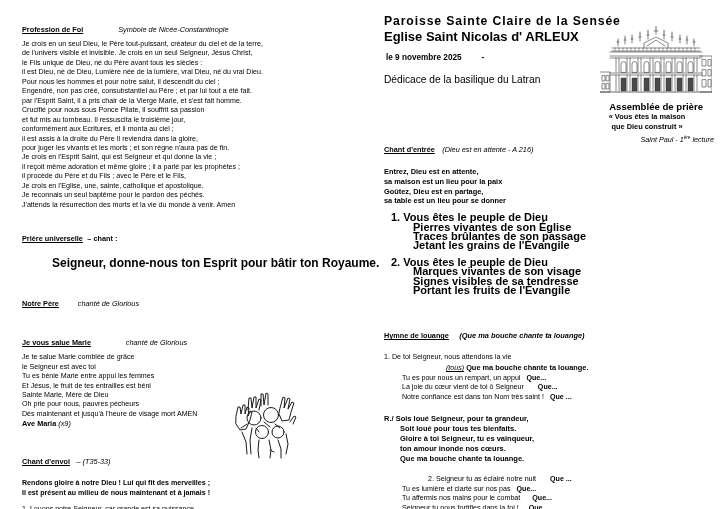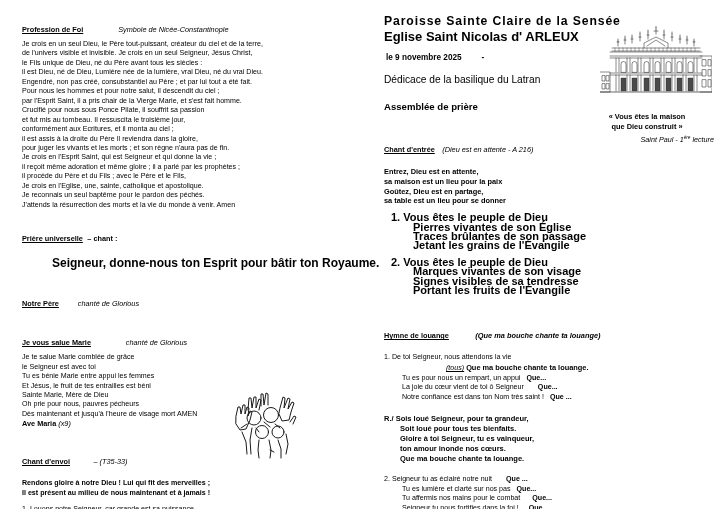--- a/index.html
+++ b/index.html
@@ -115,20 +115,21 @@
   .feast {
     font-size: 10.2px;
     margin: 12px 0 0 0;
     white-space: nowrap;
   }
   .assembly {
     font-size: 9.6px;
     font-weight: bold;
     margin: 16px 0 0 0;
     white-space: nowrap;
+    text-align: right;
   }
 
   .basilica-wrap {
     position: absolute;
     right: 8px;
     top: 26px;
     width: 112px;
     height: 68px;
   }
   .quote-block {
@@ -185,21 +186,21 @@
     line-height: 10.1px;
     font-weight: bold;
     margin: 11px 0 0 0;
   }
   .hymn-ref .ln { display: block; white-space: nowrap; padding-left: 16px; }
   .hymn-ref .ln.first { padding-left: 0; }
 
   .hymn-st2 { margin-top: 11px; }
   .hymn-st2 .hl { display: block; white-space: nowrap; font-size: 7.1px;
                   line-height: 9.6px; padding-left: 18px; }
-  .hymn-st2 .hl.first { padding-left: 10px; text-indent: -10px; }
+  .hymn-st2 .hl.first { padding-left: 10px; text-indent: -10px; margin-left: 44px; }
   .hymn-st2 .que { font-weight: bold; margin-left: 6px; }
 
   svg { display: block; }
 </style>
 </head>
 <body>
 
 <div class="page">
 
   <div class="col col-left">
@@ -208,22 +209,22 @@
       <span class="h-under">Profession de Foi</span>
       <span class="gap-lg"></span>
       <span class="h-ital">Symbole de Nicée-Constantinople</span>
     </div>
 
     <p class="body-text">
       <span class="ln">Je crois en un seul Dieu, le Père tout-puissant, créateur du ciel et de la terre,</span>
       <span class="ln">de l'univers visible et invisible. Je crois en un seul Seigneur, Jésus Christ,</span>
       <span class="ln">le Fils unique de Dieu, né du Père avant tous les siècles :</span>
       <span class="ln">il est Dieu, né de Dieu, Lumière née de la lumière, vrai Dieu, né du vrai Dieu.</span>
+      <span class="ln">Pour nous les hommes et pour notre salut, il descendit du ciel ;</span>
       <span class="ln">Engendré, non pas créé, consubstantiel au Père ; et par lui  tout a été fait.</span>
-      <span class="ln">Pour nous les hommes et pour notre salut, il descendit du ciel ;</span>
       <span class="ln">par l'Esprit Saint, il a pris chair de la Vierge Marie, et s'est fait homme.</span>
       <span class="ln">Crucifié pour nous sous Ponce Pilate, il souffrit sa passion</span>
       <span class="ln">et fut mis au tombeau. Il ressuscita le troisième jour,</span>
       <span class="ln">conformément aux Ecritures, et il monta au ciel ;</span>
       <span class="ln">il est assis à la droite du Père Il reviendra dans la gloire,</span>
       <span class="ln">pour juger les vivants et les morts ; et son règne n'aura pas de fin.</span>
       <span class="ln">Je crois en l'Esprit Saint, qui est Seigneur et qui donne la vie ;</span>
       <span class="ln">il reçoit même adoration et même gloire ; il a parlé par les prophètes ;</span>
       <span class="ln"> il procède du Père et du Fils ; avec le Père et le Fils,</span>
       <span class="ln">Je crois en l'Eglise, une, sainte, catholique et apostolique.</span>
@@ -267,21 +268,21 @@
     </p>
     <p style="margin:0;font-size:7.3px;white-space:nowrap;">
       <span style="font-weight:bold;">Ave Maria</span>
       <span style="font-style:italic;">(x9)</span>
     </p>
 
     <div class="spacer-xl"></div>
 
     <div class="heading-row">
       <span class="h-under">Chant d'envoi</span>
-      <span style="font-size:7.3px;font-style:italic;margin-left:19px;">– (T35-33)</span>
+      <span style="font-size:7.3px;font-style:italic;margin-left:2px;">– (T35-33)</span>
     </div>
 
     <div class="spacer-s"></div>
 
     <p class="bold-text">
       <span class="ln">Rendons gloire à notre Dieu !  Lui qui fit des merveilles ;</span>
       <span class="ln">Il est présent au milieu de nous  maintenant et à jamais !</span>
     </p>
 
     <div class="spacer-s"></div>
@@ -367,21 +368,21 @@
         <span>Vous êtes le peuple de Dieu</span></span>
       <span class="ln">Marques vivantes de son visage</span>
       <span class="ln">Signes visibles de sa tendresse</span>
       <span class="ln">Portant les fruits de l'Évangile</span>
     </p>
 
     <div style="height:22px;"></div>
 
     <div class="heading-row">
       <span class="h-under">Hymne de louange</span>
-      <span style="font-size:7.4px;font-style:italic;font-weight:bold;margin-left:22px;">(Que ma bouche chante ta louange)</span>
+      <span style="font-size:7.4px;font-style:italic;font-weight:bold;margin-left:6px;">(Que ma bouche chante ta louange)</span>
     </div>
 
     <div class="spacer-s"></div>
 
     <div>
       <span class="hymn-line-1"><span>1.</span>
         <span>De toi Seigneur, nous attendons la vie</span></span>
       <span class="hymn-tous"><span class="tous">(tous)</span>
         <span class="resp">Que ma bouche chante ta louange.</span></span>
       <span class="hymn-v"><span>Tu es pour nous un rempart, un appui</span><span class="que">Que...</span></span>

